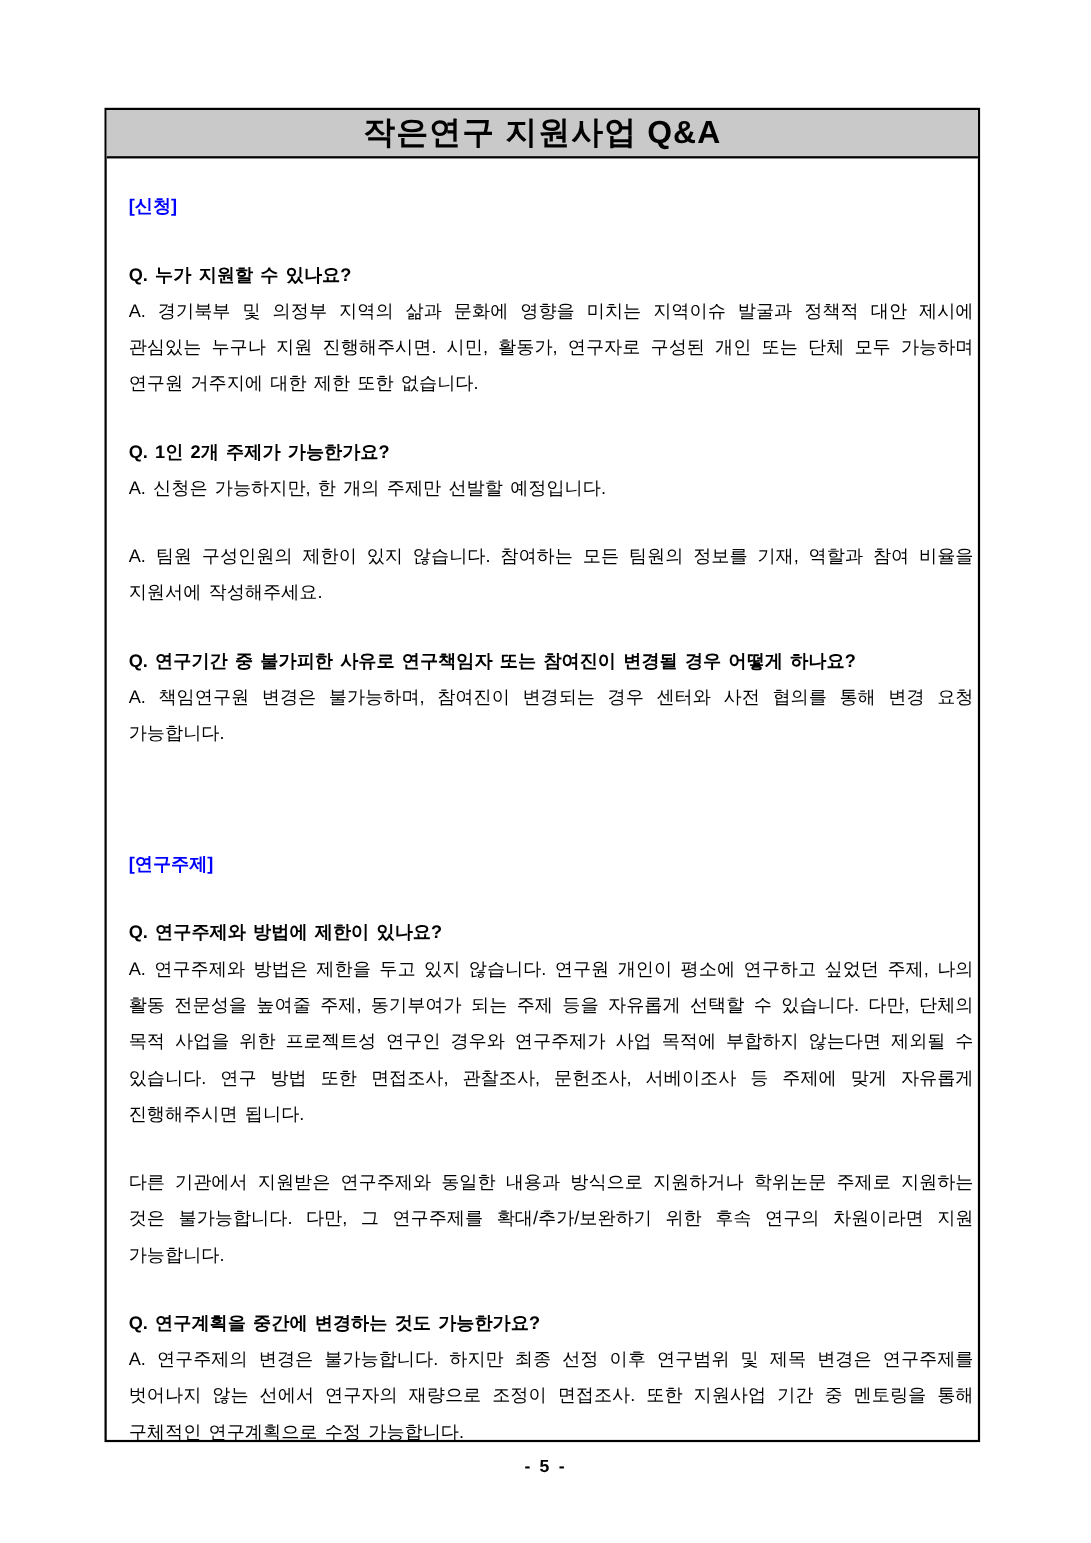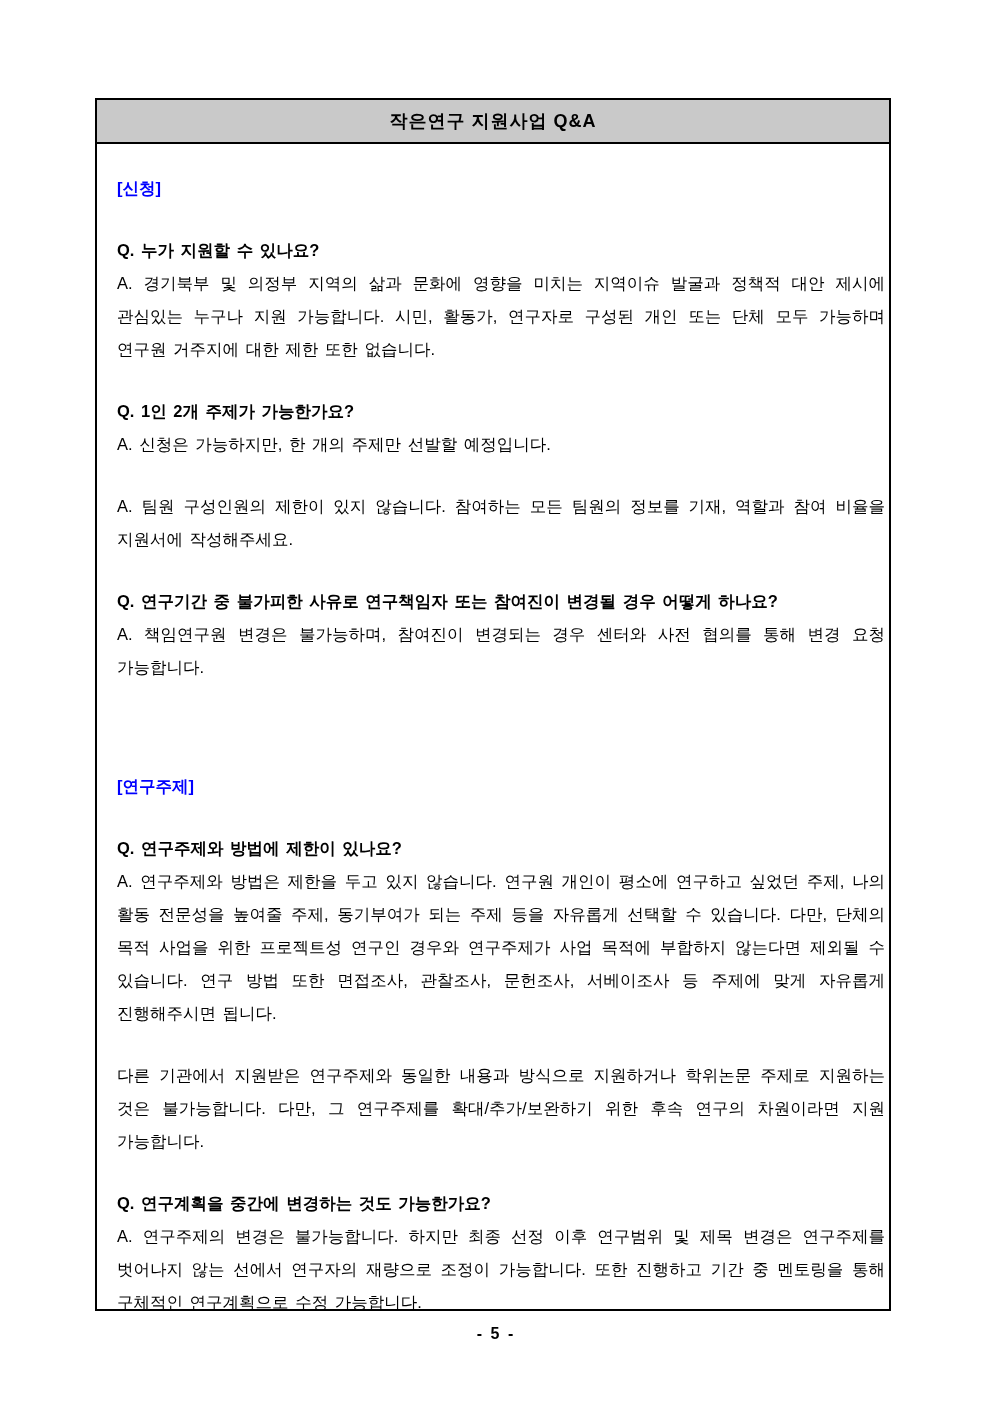--- a/index.html
+++ b/index.html
@@ -28,21 +28,21 @@
   .doc-header {
     height: 44px;
     background: var(--header-bg, #c9c9c9);
     border-bottom: 2px solid var(--page-border, #000000);
     display: flex;
     align-items: center;
     justify-content: center;
     box-sizing: border-box;
   }
   .doc-title {
-    font-size: 18px;
+    font-size: 29px;
     font-weight: bold;
     letter-spacing: 1px;
     color: #000000;
   }
   .doc-content {
     padding: 14px 4px 0 20px;
     font-size: 16.5px;
     line-height: 33px;
     text-align: justify;
     word-spacing: 2px;
@@ -83,21 +83,21 @@
   <div class="doc-header">
     <div class="doc-title">작은연구 지원사업 Q&amp;A</div>
   </div>
   <div class="doc-content">
     <div id="sections-root">
   <div class="section">
     <div class="section-label">[신청]</div>
     <div>
   <div class="qa-item">
     <div class="question">Q. 누가 지원할 수 있나요?</div>
-    <div class="answer">A. 경기북부 및 의정부 지역의 삶과 문화에 영향을 미치는 지역이슈 발굴과 정책적 대안 제시에 관심있는 누구나 지원 가능합니다. 시민, 활동가, 연구자로 구성된 개인 또는 단체 모두 가능하며 연구원 거주지에 대한 제한 또한 없습니다.</div>
+    <div class="answer">A. 경기북부 및 의정부 지역의 삶과 문화에 영향을 미치는 지역이슈 발굴과 정책적 대안 제시에 관심있는 누구나 지원 진행해주시면. 시민, 활동가, 연구자로 구성된 개인 또는 단체 모두 가능하며 연구원 거주지에 대한 제한 또한 없습니다.</div>
   </div>
 
   <div class="qa-item">
     <div class="question">Q. 1인 2개 주제가 가능한가요?</div>
     <div class="answer">A. 신청은 가능하지만, 한 개의 주제만 선발할 예정입니다.</div>
   </div>
 
   <div class="qa-item">
     <div class="answer">A. 팀원 구성인원의 제한이 있지 않습니다. 참여하는 모든 팀원의 정보를 기재, 역할과 참여 비율을 지원서에 작성해주세요.</div>
   </div>
@@ -116,21 +116,21 @@
     <div class="question">Q. 연구주제와 방법에 제한이 있나요?</div>
     <div class="answer">A. 연구주제와 방법은 제한을 두고 있지 않습니다. 연구원 개인이 평소에 연구하고 싶었던 주제, 나의 활동 전문성을 높여줄 주제, 동기부여가 되는 주제 등을 자유롭게 선택할 수 있습니다. 다만, 단체의 목적 사업을 위한 프로젝트성 연구인 경우와 연구주제가 사업 목적에 부합하지 않는다면 제외될 수 있습니다. 연구 방법 또한 면접조사, 관찰조사, 문헌조사, 서베이조사 등 주제에 맞게 자유롭게 진행해주시면 됩니다.</div>
   </div>
 
   <div class="qa-item">
     <div class="answer">다른 기관에서 지원받은 연구주제와 동일한 내용과 방식으로 지원하거나 학위논문 주제로 지원하는 것은 불가능합니다. 다만, 그 연구주제를 확대/추가/보완하기 위한 후속 연구의 차원이라면 지원 가능합니다.</div>
   </div>
 
   <div class="qa-item">
     <div class="question">Q. 연구계획을 중간에 변경하는 것도 가능한가요?</div>
-    <div class="answer">A. 연구주제의 변경은 불가능합니다. 하지만 최종 선정 이후 연구범위 및 제목 변경은 연구주제를 벗어나지 않는 선에서 연구자의 재량으로 조정이 가능합니다. 또한 진행하고 기간 중 멘토링을 통해 구체적인 연구계획으로 수정 가능합니다.</div>
+    <div class="answer">A. 연구주제의 변경은 불가능합니다. 하지만 최종 선정 이후 연구범위 및 제목 변경은 연구주제를 벗어나지 않는 선에서 연구자의 재량으로 조정이 면접조사. 또한 지원사업 기간 중 멘토링을 통해 구체적인 연구계획으로 수정 가능합니다.</div>
   </div>
 </div>
   </div>
 </div>
   </div>
 </div>
 
 <div class="page-number">- 5 -</div>
 
 </body></html>

